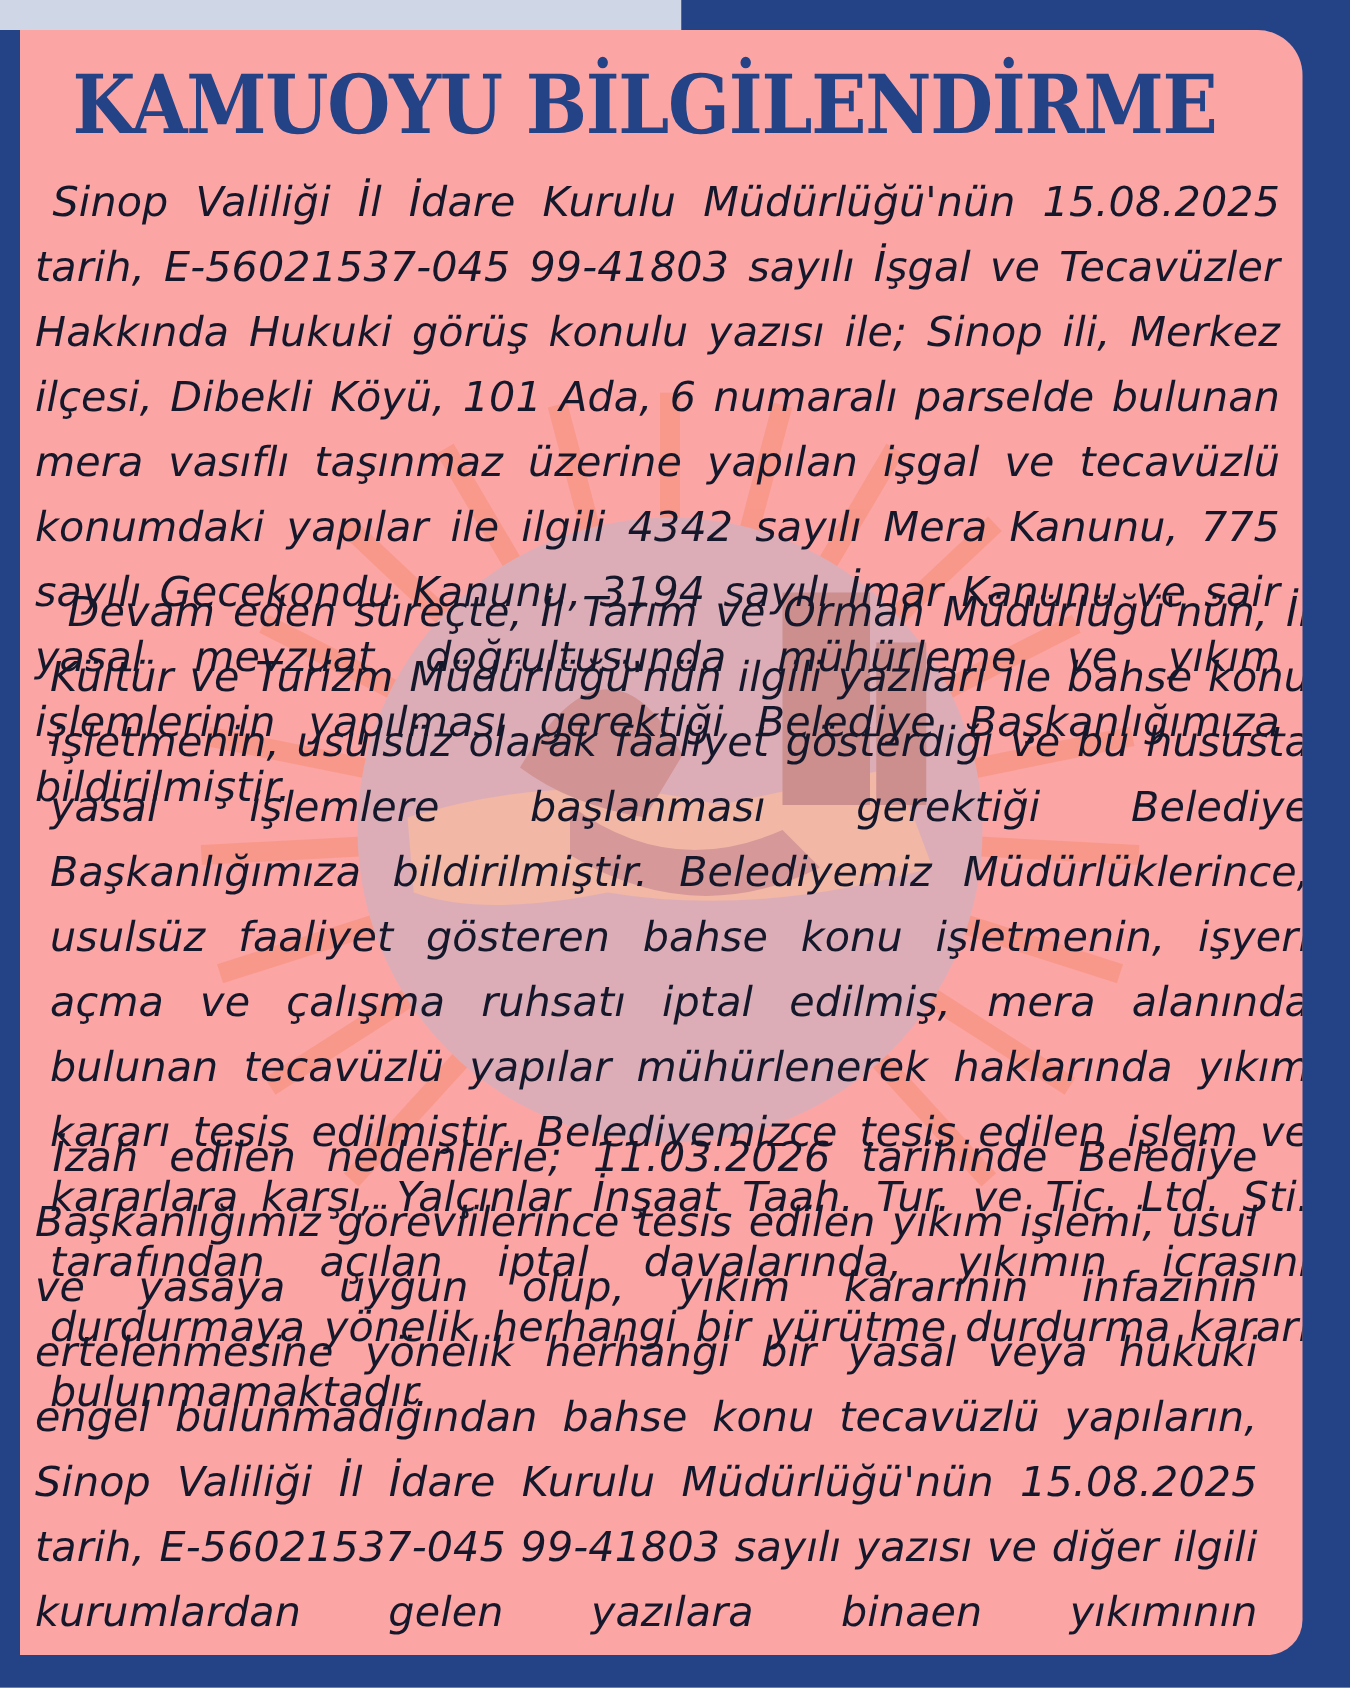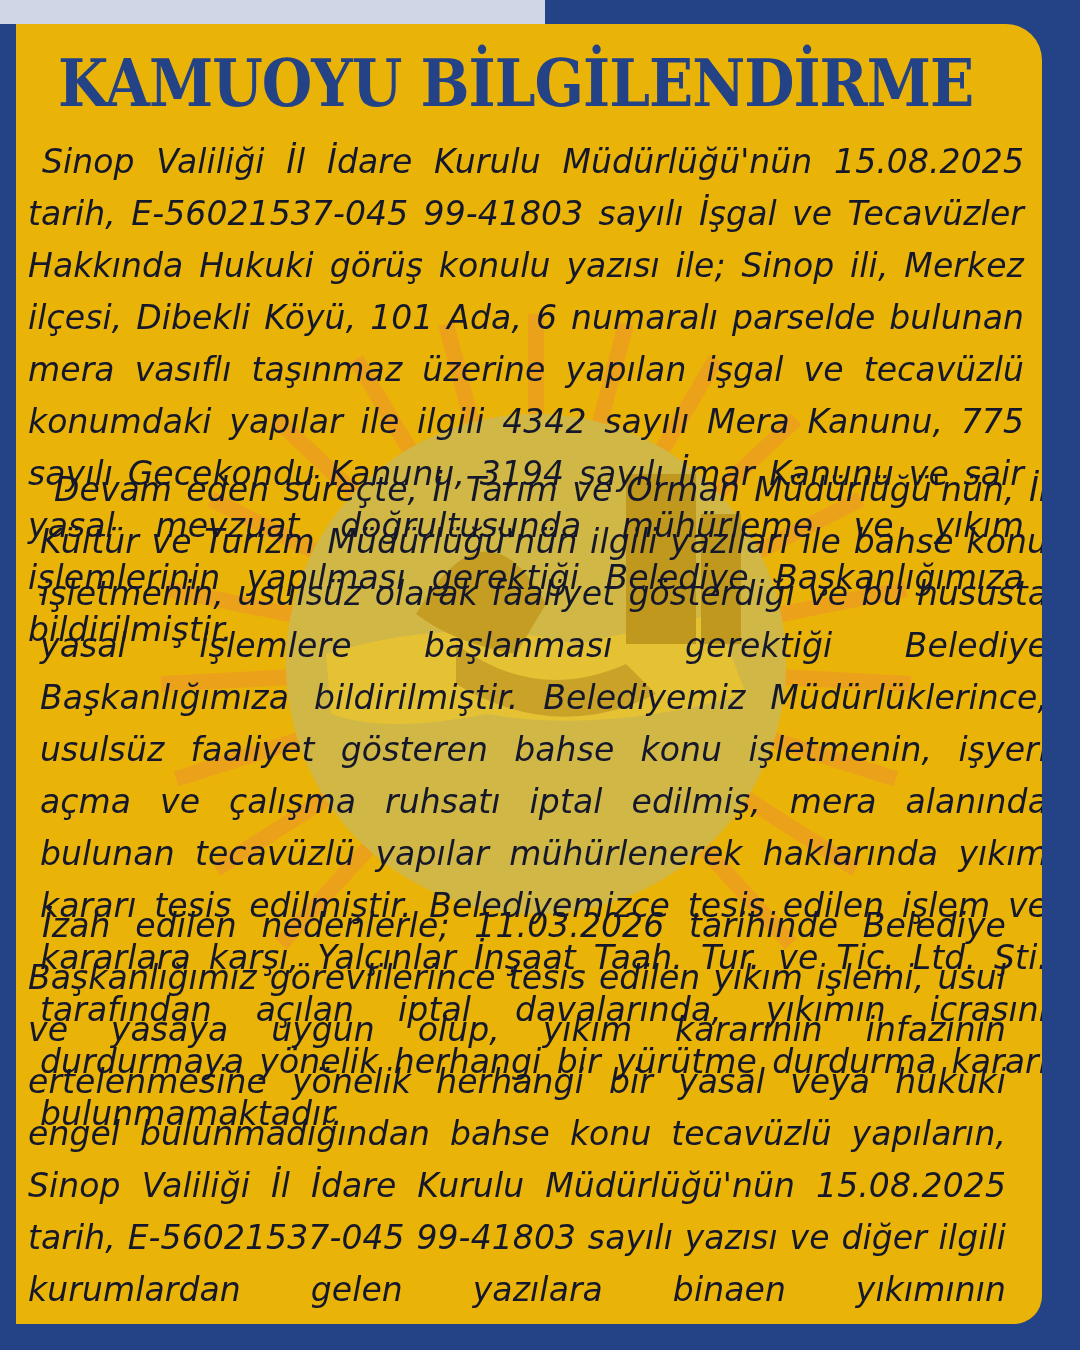--- a/index.html
+++ b/index.html
@@ -7,21 +7,21 @@
     width: 1080px; height: 1350px; position: relative; overflow: hidden;
     background: #244387;
     font-family: "DejaVu Sans", sans-serif;
   }
   .top-light {
     position: absolute; left: 0; top: 0; width: 545px; height: 24px;
     background: #cfd7e6;
   }
   .card {
     position: absolute; left: 16px; top: 24px; width: 1026px; height: 1300px;
-    background: #eab308;
+    background: #fca5a5;
     border-top-right-radius: 36px;
     border-bottom-right-radius: 28px;
     overflow: hidden;
   }
   .watermark {
     position: absolute; left: 140px; top: 290px; width: 760px; height: 700px;
     pointer-events: none;
   }
   .title {
     position: absolute; left: 42px; top: 22px; margin: 0;

